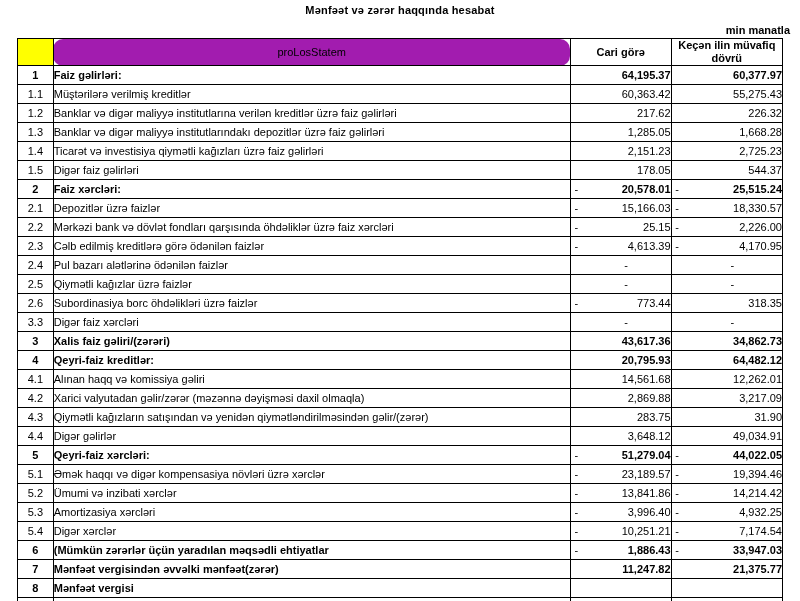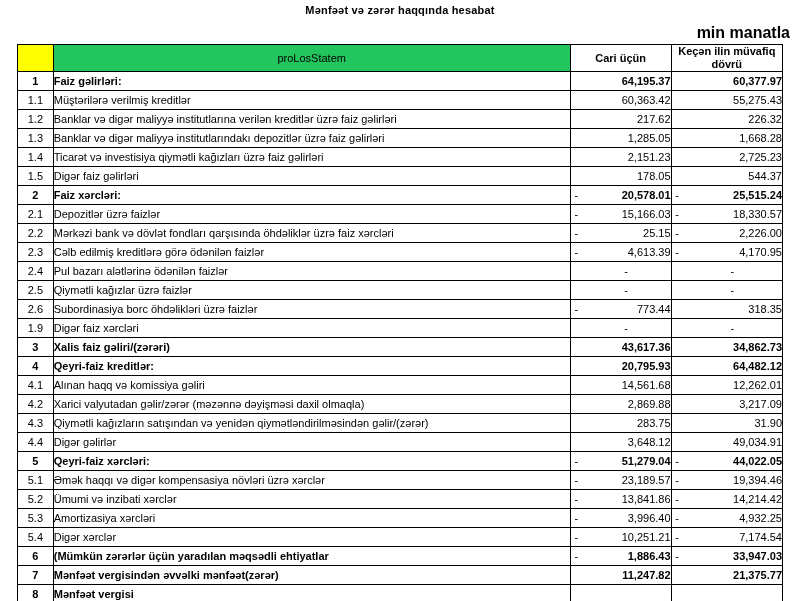--- a/index.html
+++ b/index.html
@@ -18,21 +18,21 @@
   .doc-title {
     text-align: center;
     font-size: 11px;
     font-weight: bold;
     color: #000000;
     padding-top: 4px;
     letter-spacing: 0.2px;
   }
   .unit-line {
     text-align: right;
-    font-size: 16px;
+    font-size: 11px;
     font-weight: bold;
     color: #000000;
     padding-right: 10px;
     padding-top: 8px;
     padding-bottom: 2px;
   }
   table.report {
     border-collapse: collapse;
     width: 766px;
     margin: 0 auto;
@@ -48,25 +48,26 @@
   }
   col.c-num { width: 34px; }
   col.c-name { width: 492px; }
   col.c-sign1 { width: 11px; }
   col.c-val1 { width: 85px; }
   col.c-sign2 { width: 11px; }
   col.c-val2 { width: 95px; }
 
   
   .hdr-name {
-    background: #22c55e;
+    background: #a21caf;
     text-align: center;
     font-size: 11.5px;
     font-weight: normal;
     height: 40px;
+    border-radius: 10px;
   }
   .hdr-num {
     background: #ffff00;
     height: 40px;
   }
   .hdr-col {
     background: #ffffff;
     text-align: center;
     font-size: 11.5px;
     font-weight: bold;
@@ -119,21 +120,21 @@
       <col class="c-name">
       <col class="c-sign1">
       <col class="c-val1">
       <col class="c-sign2">
       <col class="c-val2">
     </colgroup>
     <thead>
       <tr>
         <th class="hdr-num"></th>
         <th class="hdr-name">proLosStatem</th>
-        <th class="hdr-col" colspan="2">Cari üçün</th>
+        <th class="hdr-col" colspan="2">Cari görə</th>
         <th class="hdr-col" colspan="2">Keçən ilin müvafiq dövrü</th>
       </tr>
     </thead>
     <tbody id="tbody">
         <tr>
           <td class="cell-num bold">1</td>
           <td class="cell-name bold">Faiz gəlirləri:</td>
           <td class="cell-sign"></td>
           <td class="cell-val bold">64,195.37</td>
           <td class="cell-sign"></td>
@@ -229,21 +230,21 @@
         </tr>
         <tr>
           <td class="cell-num">2.6</td>
           <td class="cell-name">Subordinasiya borc öhdəlikləri üzrə faizlər</td>
           <td class="cell-sign">-</td>
           <td class="cell-val">773.44</td>
           <td class="cell-sign"></td>
           <td class="cell-val">318.35</td>
         </tr>
         <tr>
-          <td class="cell-num">1.9</td>
+          <td class="cell-num">3.3</td>
           <td class="cell-name">Digər faiz xərcləri</td>
           <td class="cell-sign"></td>
           <td class="cell-val dash">-</td>
           <td class="cell-sign"></td>
           <td class="cell-val dash">-</td>
         </tr>
         <tr>
           <td class="cell-num bold">3</td>
           <td class="cell-name bold">Xalis faiz gəliri/(zərəri)</td>
           <td class="cell-sign"></td>

